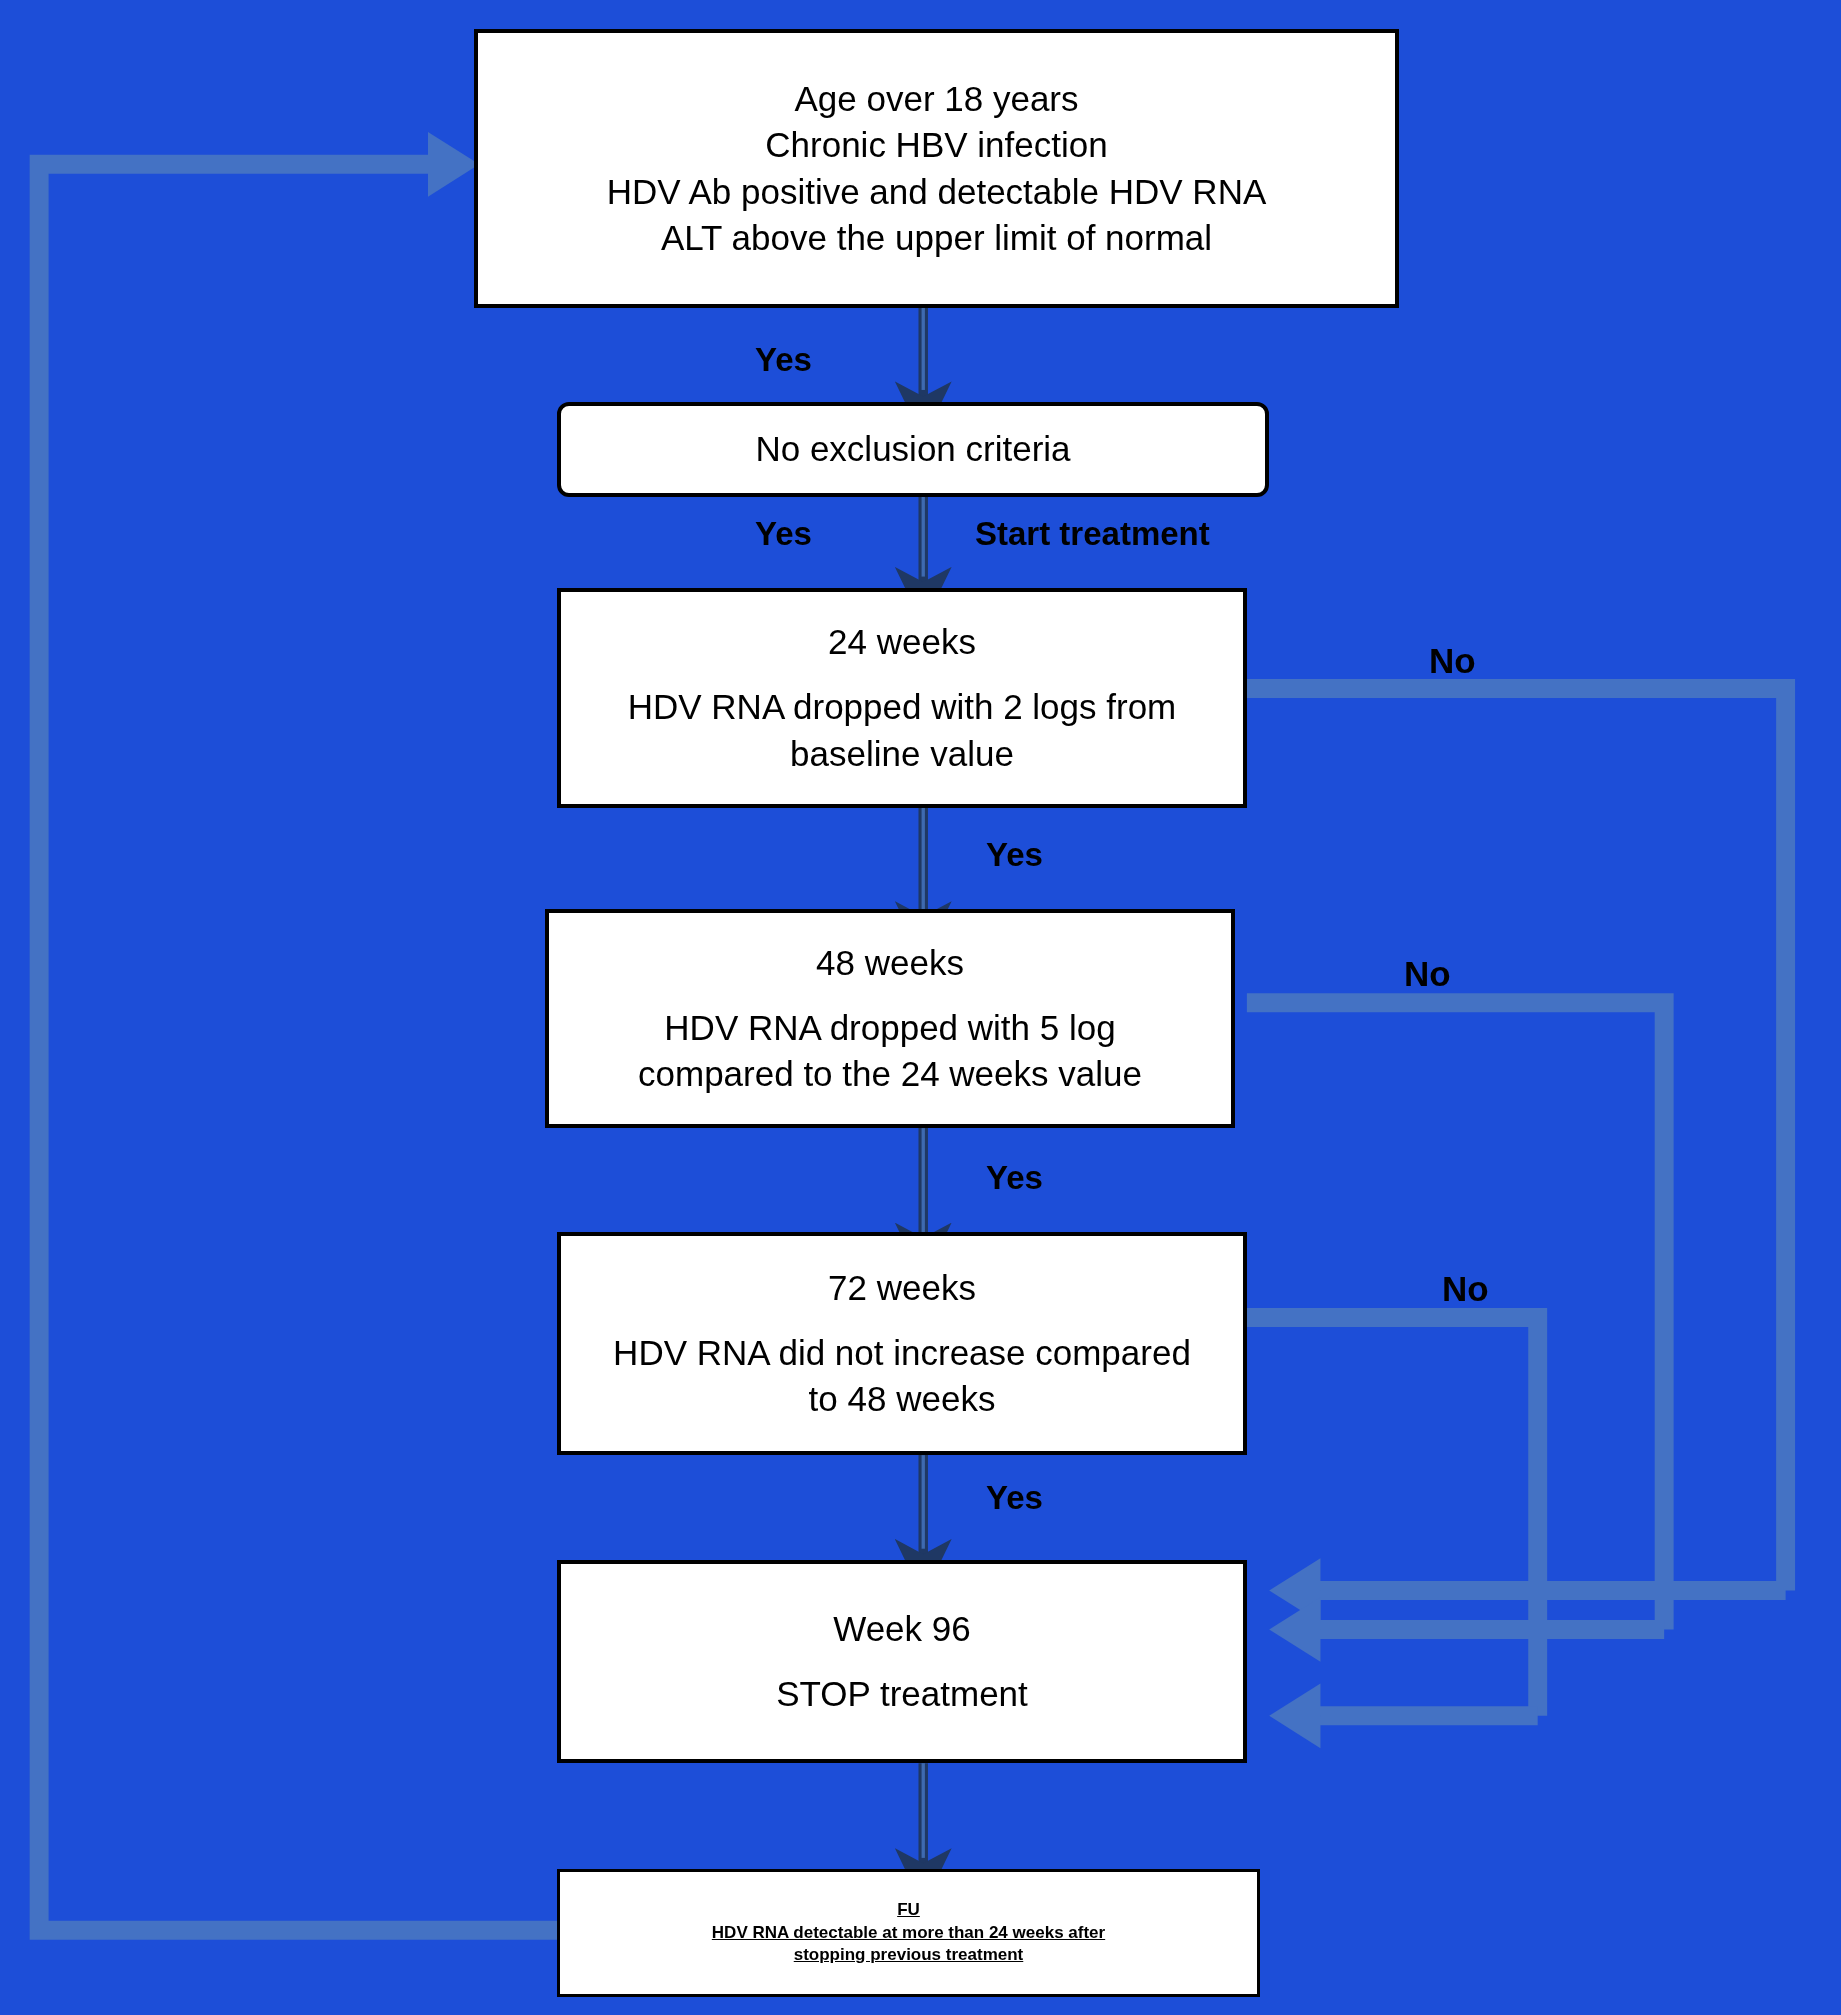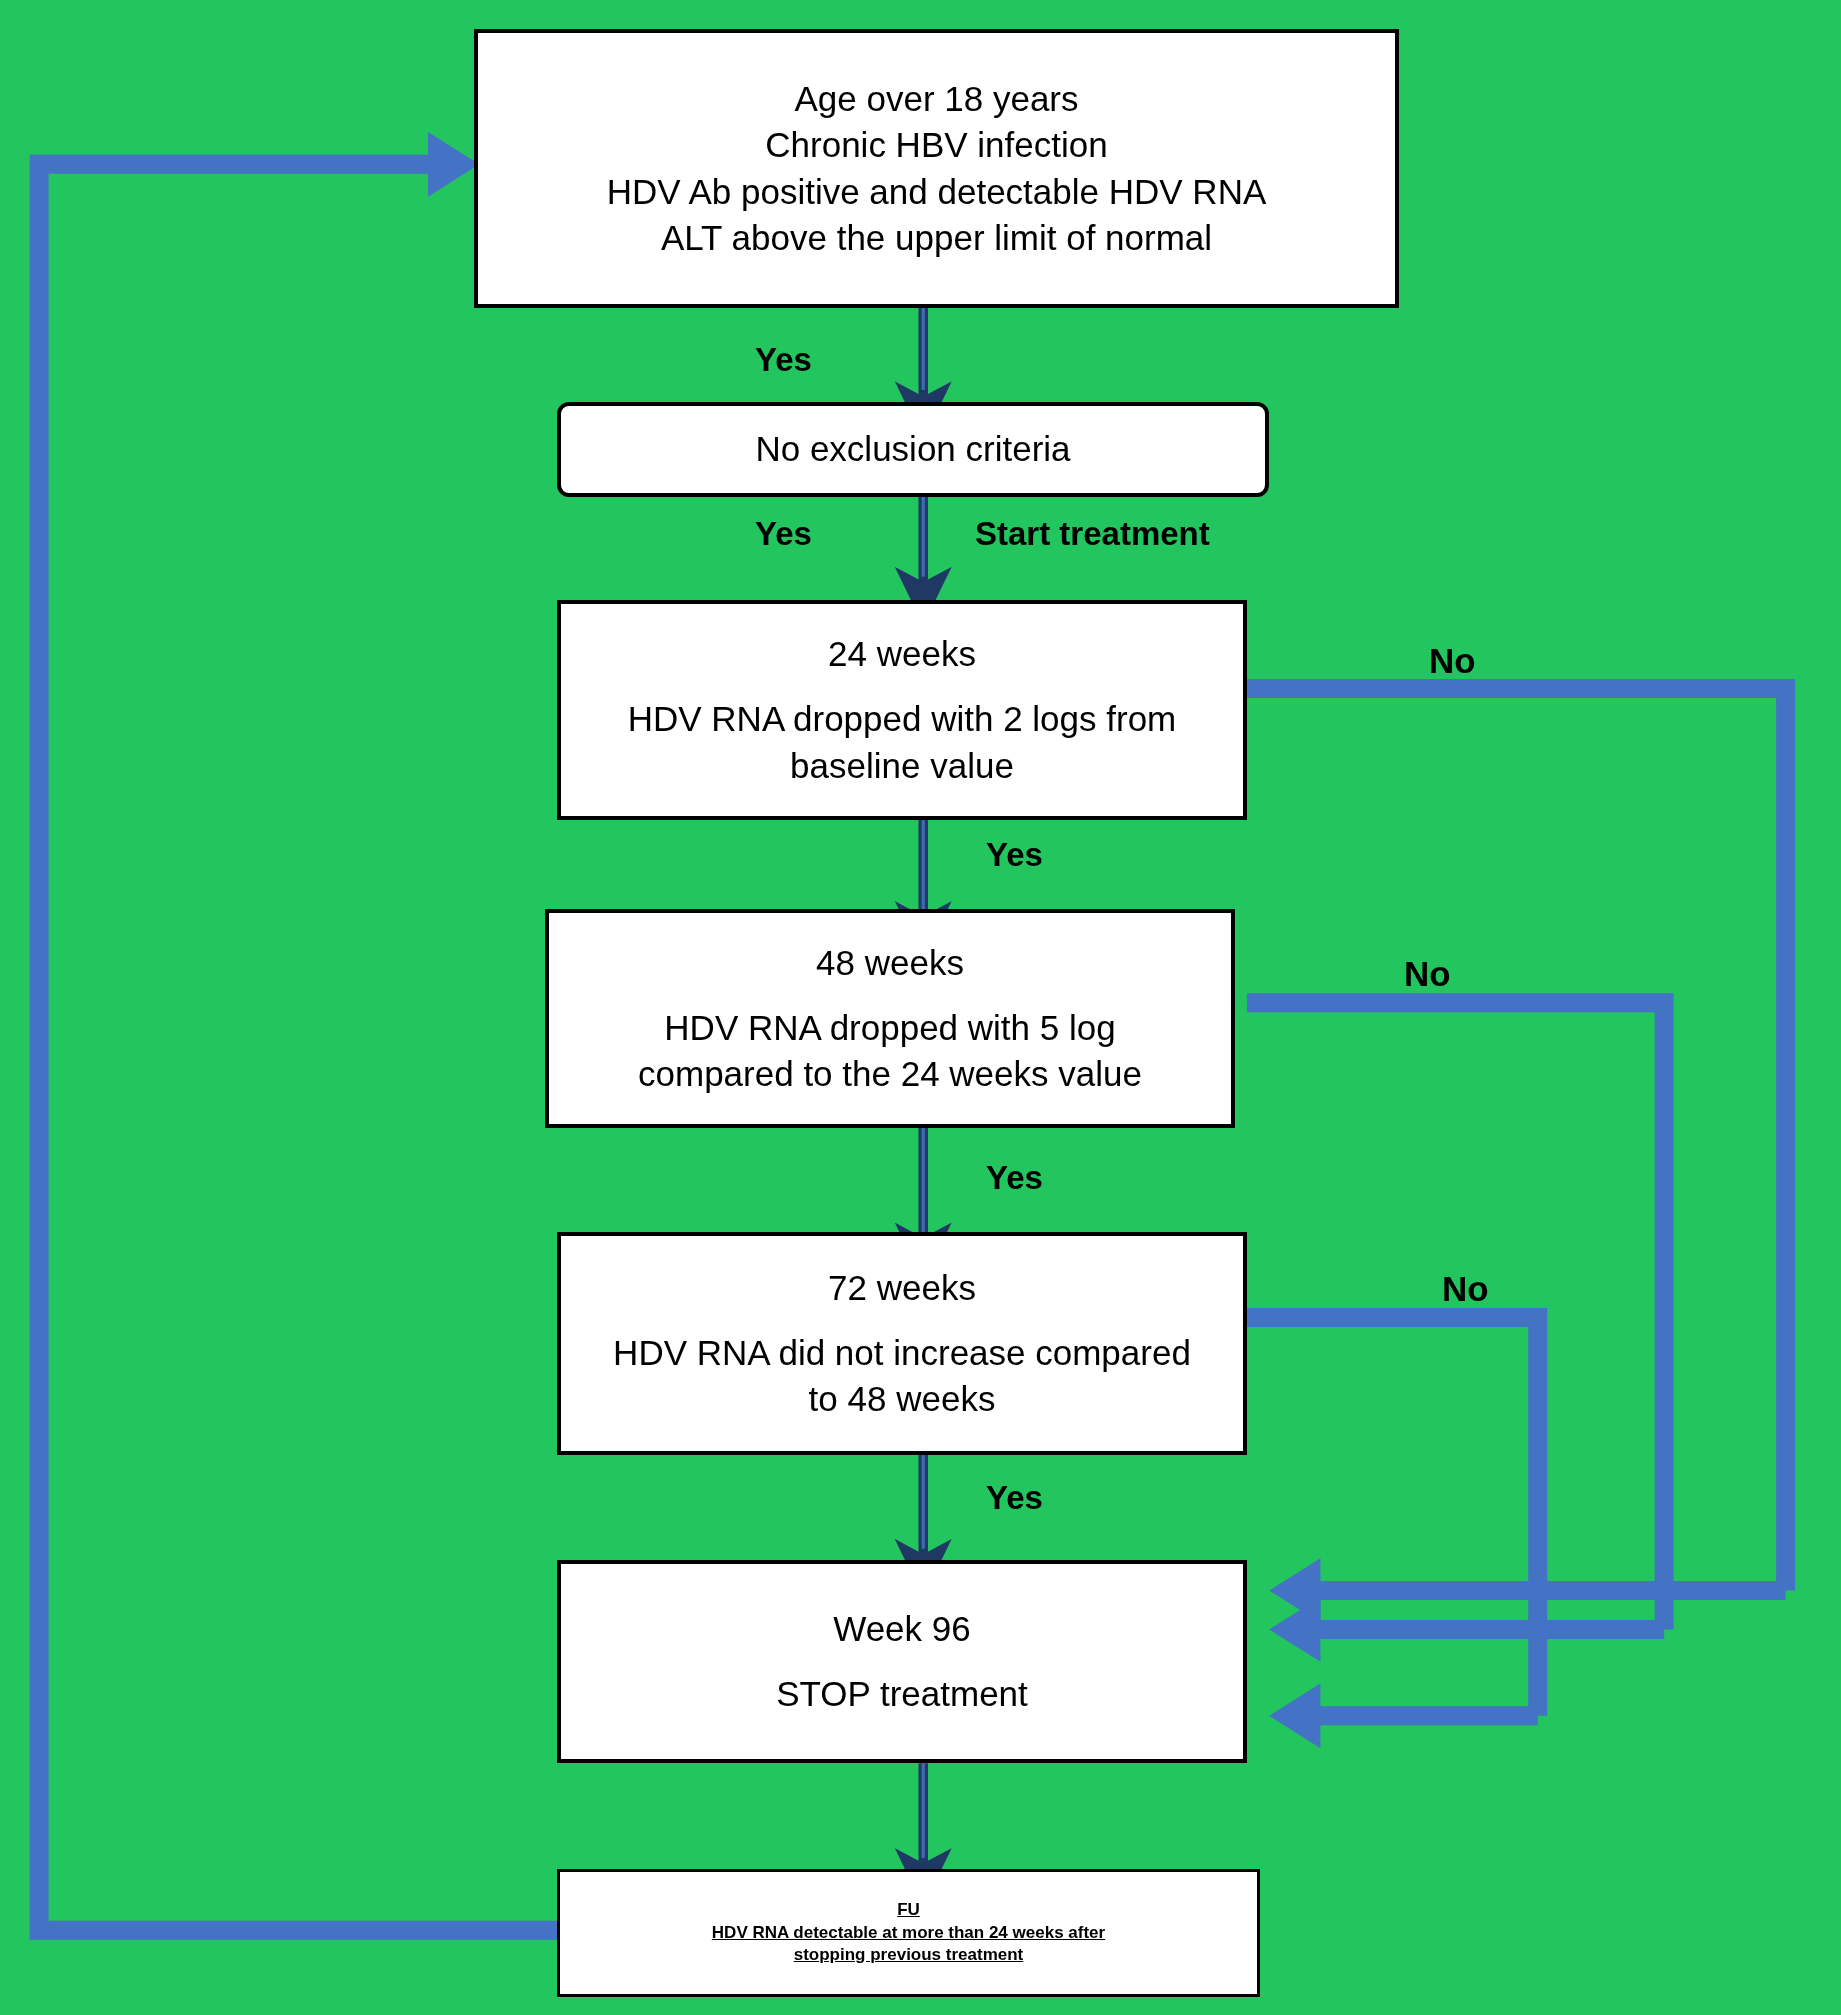--- a/index.html
+++ b/index.html
@@ -4,21 +4,21 @@
 <style>
   html, body {
     margin: 0;
     padding: 0;
     background: #ffffff;
   }
   #page {
     position: relative;
     width: 1842px;
     height: 2015px;
-    background: #22c55e;
+    background: #1d4ed8;
     overflow: hidden;
     font-family: "Liberation Sans", sans-serif;
   }
   svg.layer {
     position: absolute;
     top: 0;
     left: 0;
     width: 1842px;
     height: 2015px;
   }
@@ -120,21 +120,21 @@
     <span class="node-line big">Age over 18 years</span>
     <span class="node-line big">Chronic HBV infection</span>
     <span class="node-line big">HDV Ab positive and detectable HDV RNA</span>
     <span class="node-line big">ALT above the upper limit of normal</span>
   </div>
 
   <div class="node-box" style="left:557px; top:402px; width:712px; height:95px;border-radius:12px;">
     <span class="node-line big">No exclusion criteria</span>
   </div>
 
-  <div class="node-box" style="left:557px; top:588px; width:690px; height:220px;margin-top:12px;">
+  <div class="node-box" style="left:557px; top:588px; width:690px; height:220px;">
     <span class="node-line big">24 weeks</span>
     <span class="gap-line"></span>
     <span class="node-line big">HDV RNA dropped with 2 logs from</span>
     <span class="node-line big">baseline value</span>
   </div>
 
   <div class="node-box" style="left:545px; top:909px; width:690px; height:219px;">
     <span class="node-line big">48 weeks</span>
     <span class="gap-line"></span>
     <span class="node-line big">HDV RNA dropped with 5 log</span>

